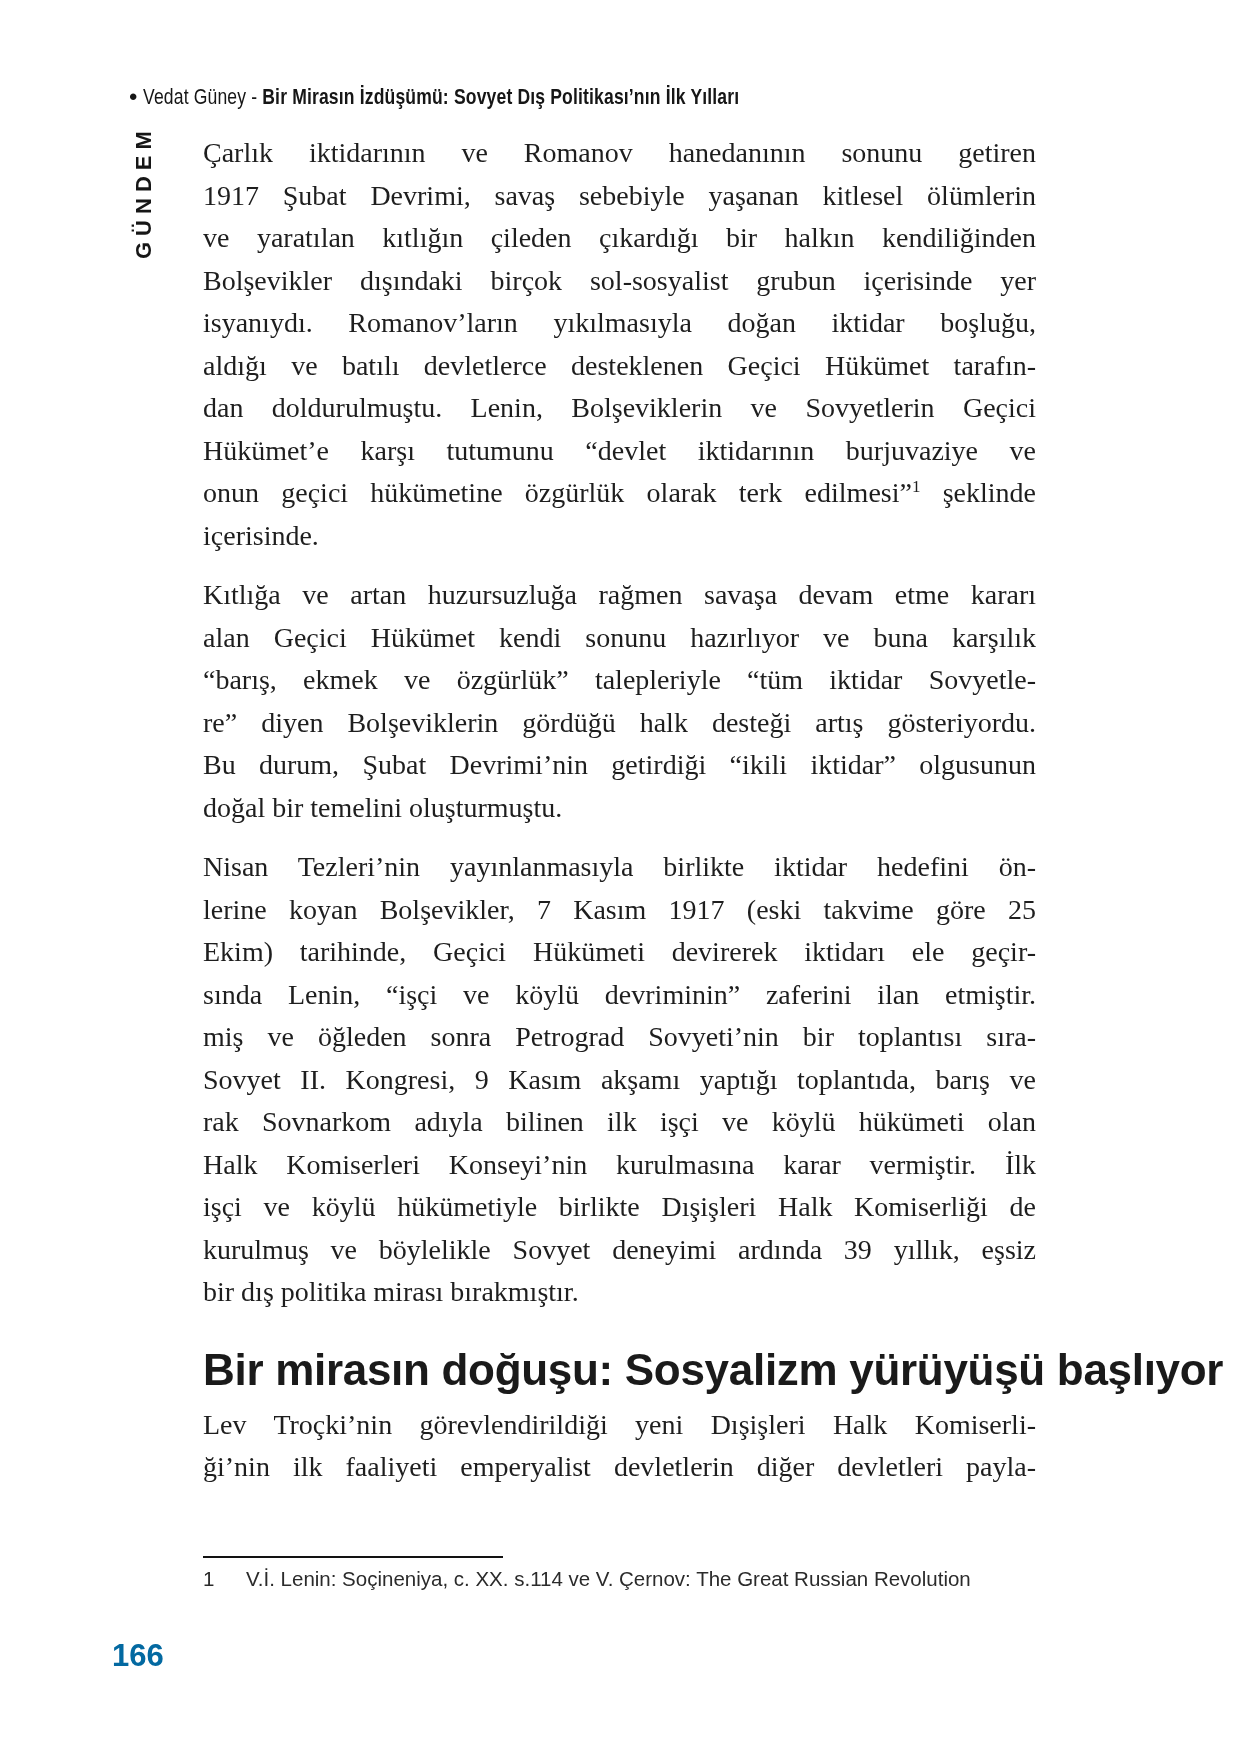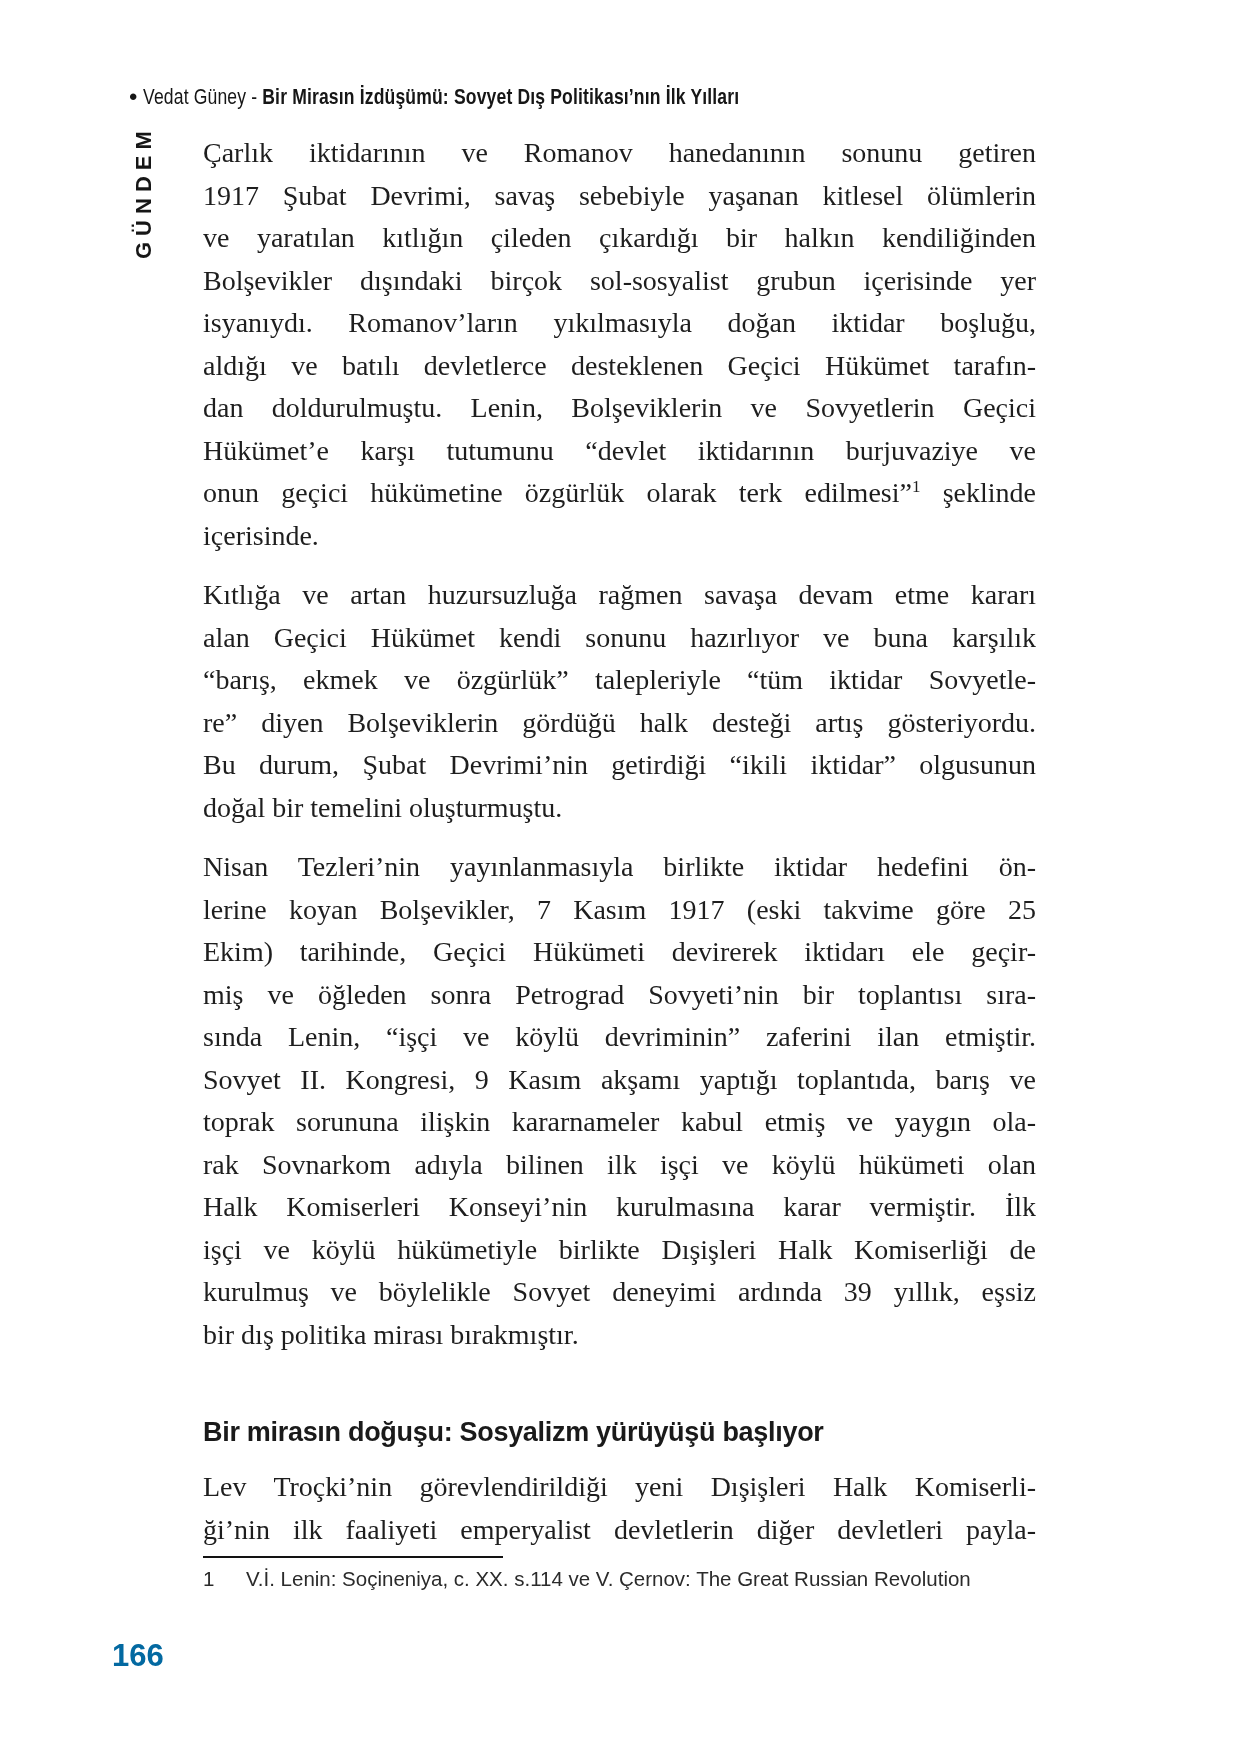--- a/index.html
+++ b/index.html
@@ -67,24 +67,24 @@
     text-align-last: justify;
   }
   .pline.lastline { text-align-last: left; }
   .pline sup {
     font-size: 17px;
     line-height: 0;
     vertical-align: 10px;
   }
 
   .section-heading {
-    margin: 52px 0 10px 0;
+    margin: 32px 0 10px 0;
     font-family: "Liberation Sans", sans-serif;
     font-weight: 700;
-    font-size: 27px;
+    font-size: 44px;
     line-height: 48px;
     letter-spacing: -0.3px;
     color: #1a1a1a;
     white-space: nowrap;
   }
 
   
   .footnote-divider {
     position: absolute;
     left: 203px; top: 1556px;
@@ -149,24 +149,23 @@
     <div class="pline">“barış, ekmek ve özgürlük” talepleriyle “tüm iktidar Sovyetle-</div>
     <div class="pline">re” diyen Bolşeviklerin gördüğü halk desteği artış gösteriyordu.</div>
     <div class="pline">Bu durum, Şubat Devrimi’nin getirdiği “ikili iktidar” olgusunun</div>
     <div class="pline lastline">doğal bir temelini oluşturmuştu.</div>
   </div>
 
   <div class="para">
     <div class="pline">Nisan Tezleri’nin yayınlanmasıyla birlikte iktidar hedefini ön-</div>
     <div class="pline">lerine koyan Bolşevikler, 7 Kasım 1917 (eski takvime göre 25</div>
     <div class="pline">Ekim) tarihinde, Geçici Hükümeti devirerek iktidarı ele geçir-</div>
+    <div class="pline">sında Lenin, “işçi ve köylü devriminin” zaferini ilan etmiştir.</div>
     <div class="pline">miş ve öğleden sonra Petrograd Sovyeti’nin bir toplantısı sıra-</div>
-    <div class="pline">sında Lenin, “işçi ve köylü devriminin” zaferini ilan etmiştir.</div>
     <div class="pline">Sovyet II. Kongresi, 9 Kasım akşamı yaptığı toplantıda, barış ve</div>
-    <div class="pline">toprak sorununa ilişkin kararnameler kabul etmiş ve yaygın ola-</div>
     <div class="pline">rak Sovnarkom adıyla bilinen ilk işçi ve köylü hükümeti olan</div>
     <div class="pline">Halk Komiserleri Konseyi’nin kurulmasına karar vermiştir. İlk</div>
     <div class="pline">işçi ve köylü hükümetiyle birlikte Dışişleri Halk Komiserliği de</div>
     <div class="pline">kurulmuş ve böylelikle Sovyet deneyimi ardında 39 yıllık, eşsiz</div>
     <div class="pline lastline">bir dış politika mirası bırakmıştır.</div>
   </div>
 
   <h2 class="section-heading">Bir mirasın doğuşu: Sosyalizm yürüyüşü başlıyor</h2>
 
   <div class="para">

